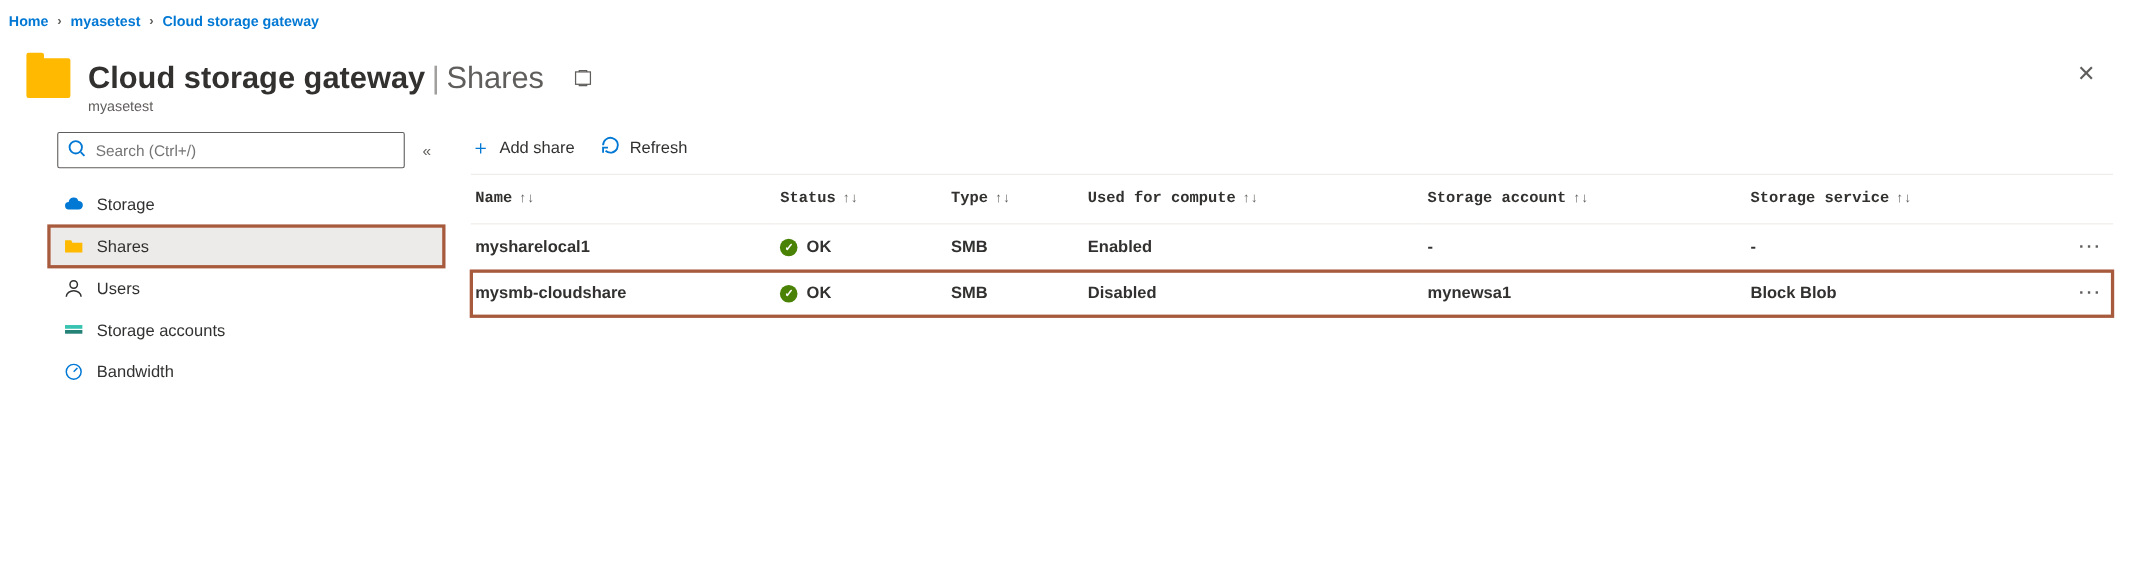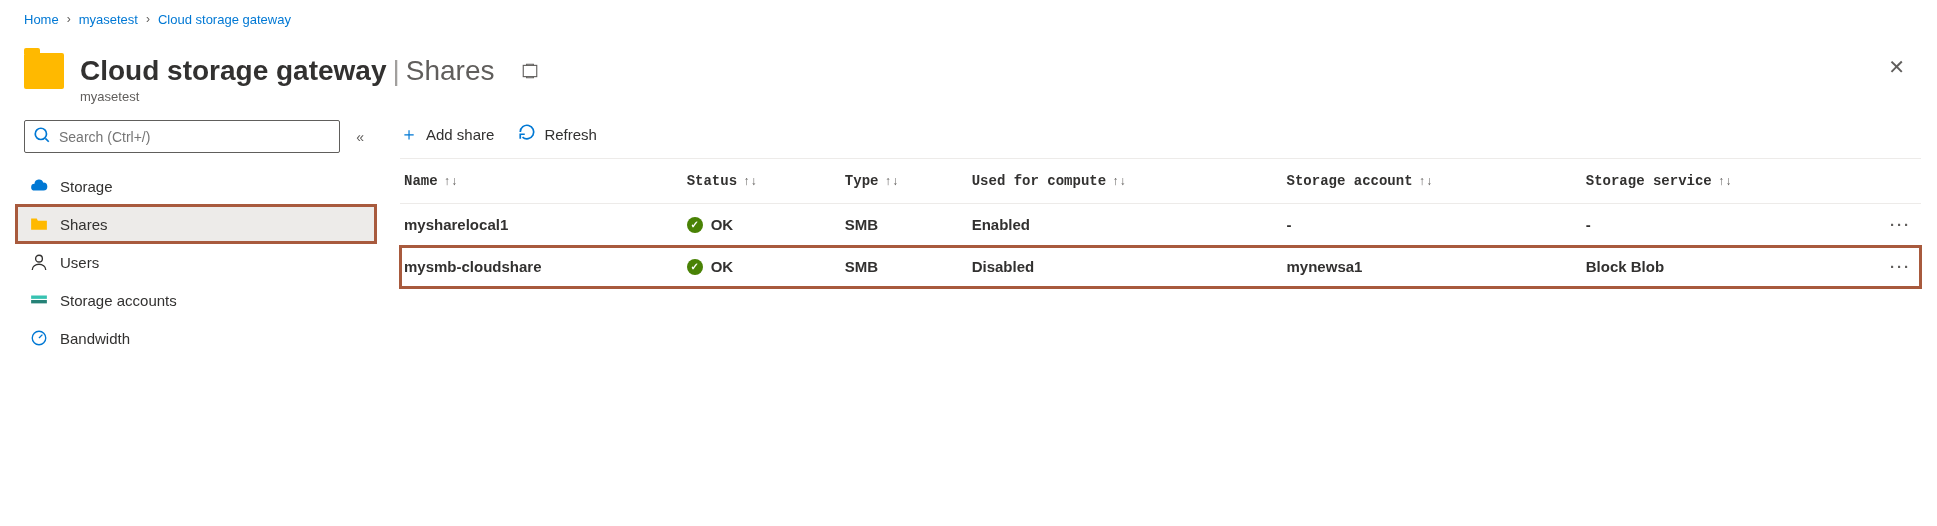--- a/index.html
+++ b/index.html
@@ -1,33 +1,33 @@
 <!DOCTYPE html>
 <html><head>
   <meta charset="utf-8">
   <style>
     * { box-sizing: border-box; margin: 0; padding: 0; }
     body { font-family: "Segoe UI", -apple-system, sans-serif; font-size: 14px; color: #323130; background: #fff; }
 
-    .breadcrumb { display: flex; align-items: flex-start; gap: 8px; padding: 12px 24px; font-size: 13px; }
+    .breadcrumb { display: flex; align-items: flex-start; gap: 8px; padding: 12px 8px; font-size: 13px; font-weight: bold; }
     .breadcrumb a { color: #0078d4; text-decoration: none; cursor: pointer; }
     .breadcrumb-sep { color: #605e5c; font-size: 12px; }
 
     .header-row { display: flex; align-items: flex-start; padding: 8px 24px 0 24px; }
     .folder-icon { width: 40px; height: 36px; background: #ffb900; border-radius: 2px; margin-right: 16px; margin-top: 6px; position: relative; flex-shrink: 0; }
     .folder-icon::before { content: ""; position: absolute; top: -5px; left: 0; width: 16px; height: 6px; background: #ffb900; border-radius: 2px 2px 0 0; }
     .header-text { flex: 1; }
     .header-title { display: flex; align-items: baseline; gap: 6px; font-size: 28px; font-weight: 600; }
     .header-title .divider { color: #a19f9d; font-weight: 300; }
     .header-title .section { font-weight: 400; color: #605e5c; }
     .header-sub { font-size: 13px; color: #605e5c; margin-top: 2px; }
     .pin-icon { margin-left: 20px; color: #605e5c; cursor: pointer; margin-top:8px; }
     .close-icon { margin-left: auto; color: #605e5c; cursor: pointer; padding: 4px 8px; font-size: 20px; margin-top:4px; }
 
-    .body-row { display: flex; padding: 16px 0 0 16px; }
+    .body-row { display: flex; padding: 16px 0 0 16px; margin-left: 28px; }
     .sidebar { width: 360px; flex-shrink: 0; }
     .search-row { display: flex; align-items: center; padding: 0 8px 14px 8px; gap: 12px; }
     .search-box { flex: 1; display: flex; align-items: center; border: 1px solid #605e5c; border-radius: 2px; padding: 5px 8px; gap: 8px; cursor: text; }
     .search-box input { border: none; outline: none; font-size: 14px; flex: 1; background: transparent; }
     .collapse-icon { color: #605e5c; cursor: pointer; padding: 4px; }
 
     .nav-item { display: flex; align-items: center; gap: 12px; padding: 10px 14px; cursor: pointer; font-size: 15px; }
     .nav-item.selected { background: #edebe9; }
     .nav-item.highlighted { outline: 3px solid #a85a3d; outline-offset: -2px; }
     .nav-icon { width: 18px; height: 18px; display: inline-flex; align-items: center; justify-content: center; flex-shrink: 0; }

